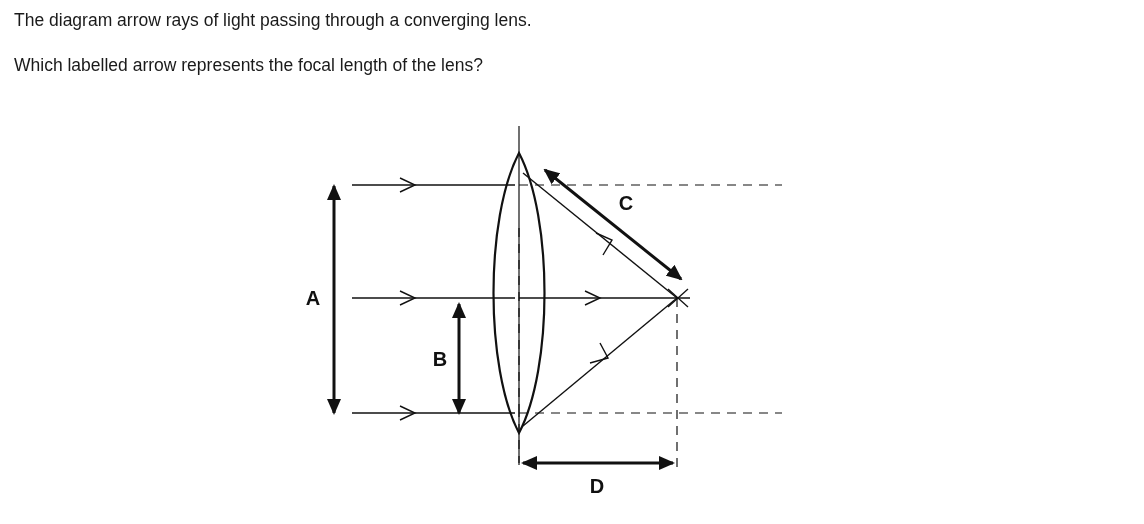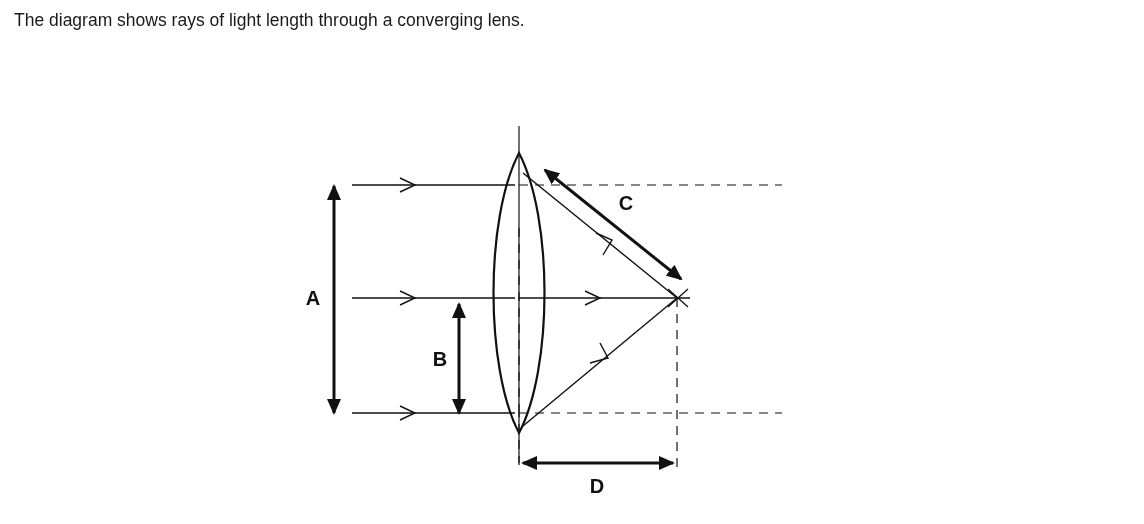--- a/index.html
+++ b/index.html
@@ -40,21 +40,22 @@
     font-family: "Liberation Sans", sans-serif;
     font-size: 20px;
     font-weight: bold;
     fill: #111111;
   }
 </style>
 </head>
 <body>
 
 <div class="question-block">
-  <p class="q-line">The diagram shows rays of light length through a converging lens.</p>
+  <p class="q-line">The diagram arrow rays of light passing through a converging lens.</p>
+  <p class="q-line">Which labelled arrow represents the focal length of the lens?</p>
 </div>
 
 <div class="diagram-wrap">
   <svg width="1144" height="416" viewBox="0 0 1144 416">
     <defs>
       <marker id="arrHead" markerWidth="10" markerHeight="8" refX="9" refY="4" orient="auto" markerUnits="userSpaceOnUse">
         <path d="M0,0 L10,4 L0,8 z" fill="#111111"></path>
       </marker>
       <marker id="arrHeadStart" markerWidth="10" markerHeight="8" refX="1" refY="4" orient="auto" markerUnits="userSpaceOnUse">
         <path d="M10,0 L0,4 L10,8 z" fill="#111111"></path>

